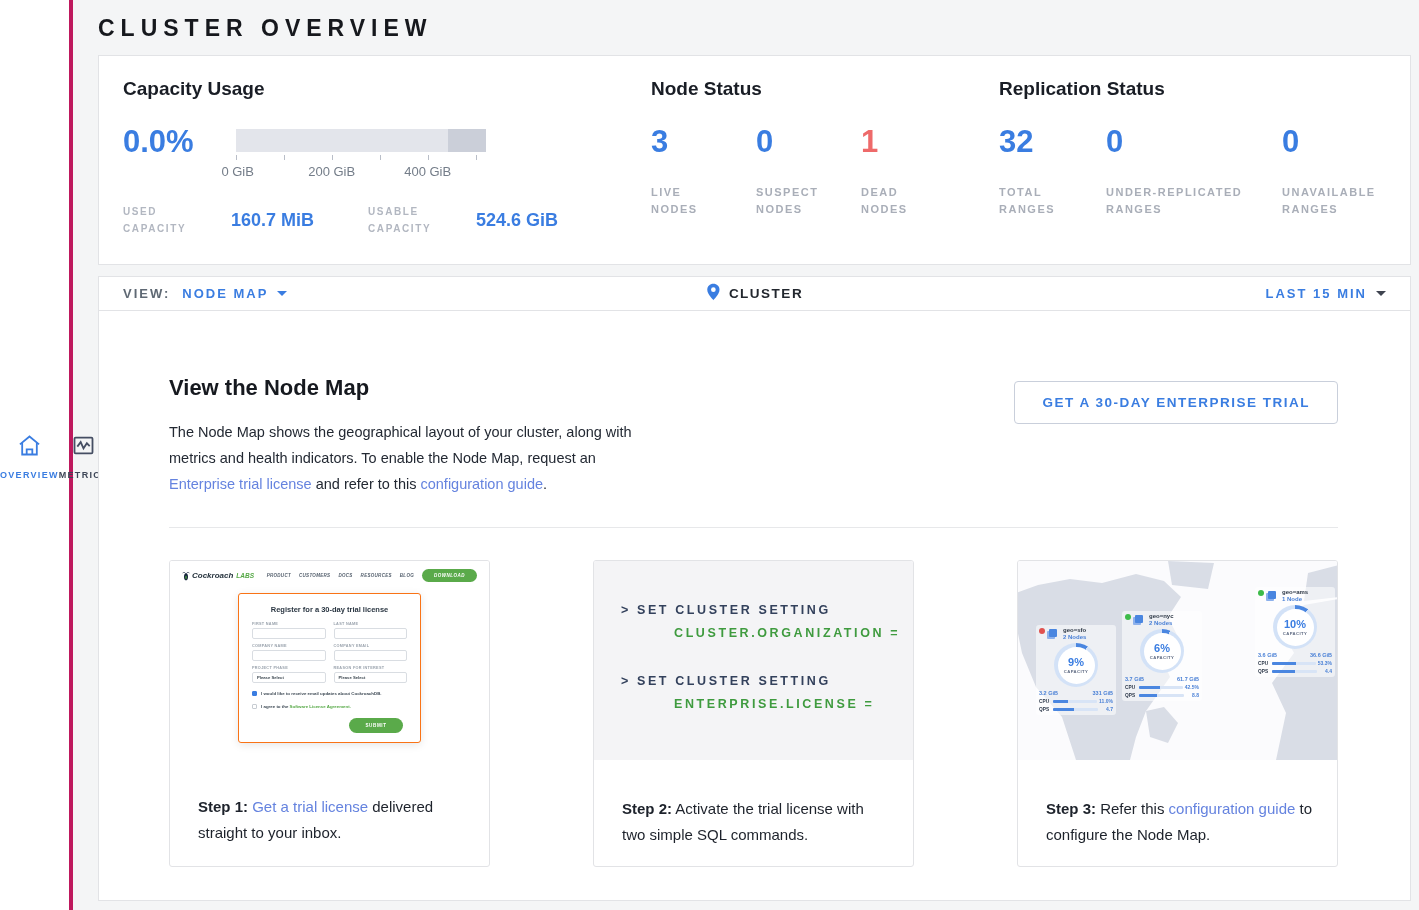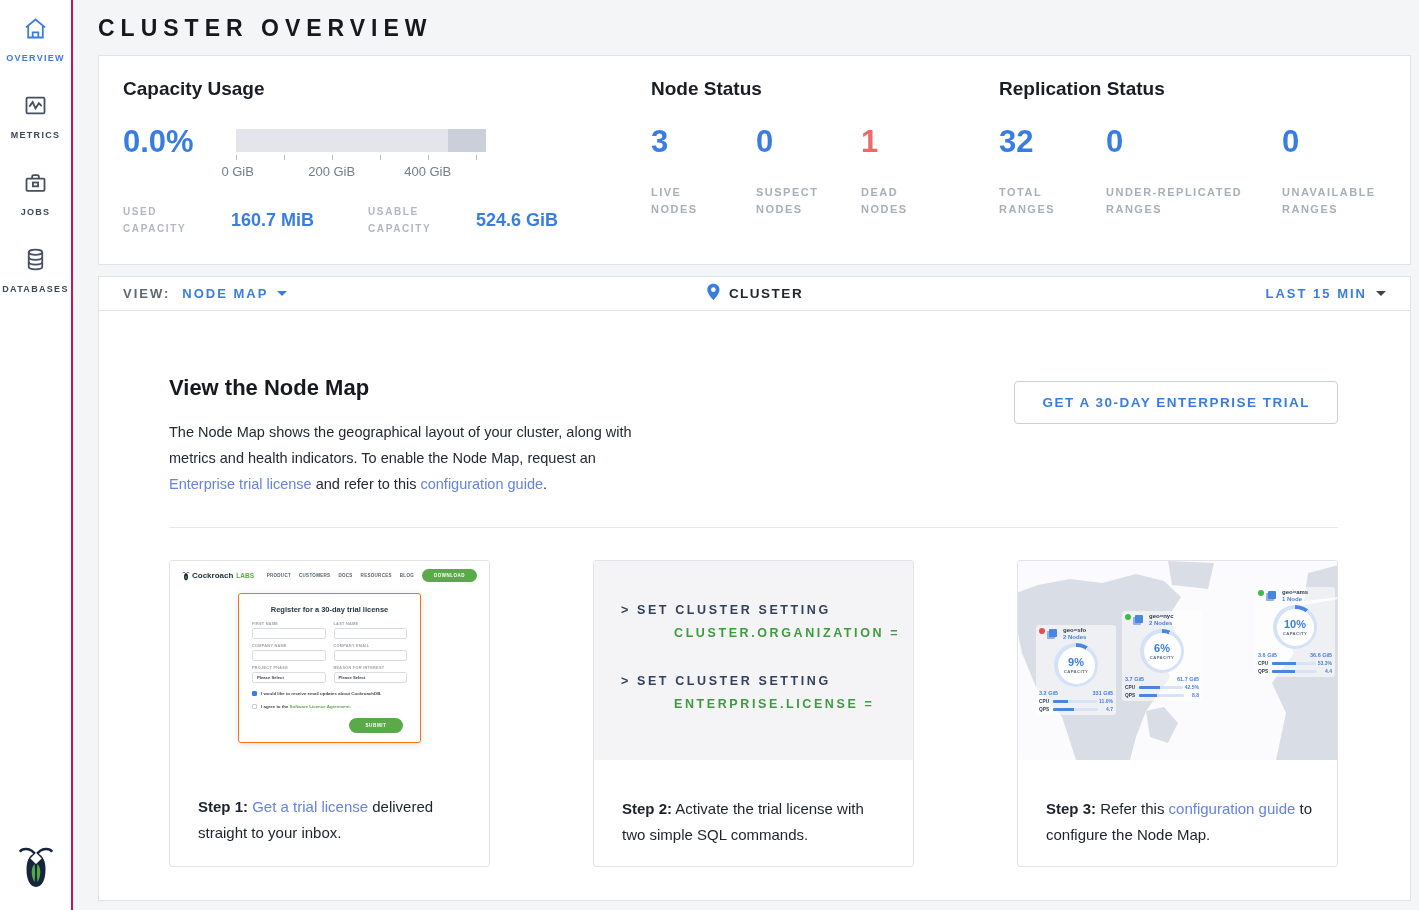--- a/index.html
+++ b/index.html
@@ -5,22 +5,22 @@
   * { box-sizing: border-box; margin: 0; padding: 0; }
   html,body { width:1419px; height:910px; overflow:hidden; }
   body {
     font-family:"Liberation Sans", sans-serif;
     background:#f4f5f6;
     display:flex;
     color:#1d222b;
   }
   
   .sidebar {
-    width:73px; height:910px; background:#fff; border-right:2px solid #be185d;
-    display:flex; flex-direction:column; align-items:center; flex-shrink:0;
+    width:73px; height:910px; background:#fff; border-right:4px solid #be185d;
+    display:flex; flex-direction:row; align-items:center; flex-shrink:0;
   }
   .side-item { display:flex; flex-direction:column; align-items:center; padding:15px 0 14px; cursor:pointer; width:100%; }
   .side-item .lbl { font-size:9px; letter-spacing:1.3px; font-weight:700; color:#3d4657; margin-top:7px; }
   .side-item.active .lbl { color:#3a7de1; }
   .side-item svg { stroke:#454e63; fill:none; stroke-width:1.6; }
   .side-item.active svg { stroke:#3a7de1; }
   .side-logo { margin-top:auto; margin-bottom:16px; }
   
   .content { flex:1; padding:0 8px 0 25px; }
   .page-title {
@@ -84,21 +84,21 @@
     font-family:"Liberation Sans", sans-serif;
     color:#3a7de1; font-size:13.5px; letter-spacing:1.5px; font-weight:600; cursor:pointer; margin-top:6px;
   }
   .divider { margin:30px 72px 0 70px; border-top:1px solid #e7e8ea; }
   .cards { margin-top:32px; padding:0 72px 0 70px; display:flex; justify-content:space-between; }
   .step-card { width:321px; height:307px; border:1px solid #e2e3e6; border-radius:3px; background:#fff; overflow:hidden; }
   .caption { padding:0 22px 0 28px; font-size:15px; line-height:26px; color:#1d222b; }
   .caption .b { font-weight:700; }
   
   .site { height:186px; background:#fff; }
-  .site-header { display:flex; align-items:center; justify-content:space-between; padding:8px 12px 4px; }
+  .site-header { display:flex; align-items:center; justify-content:space-between; padding:8px 12px 4px;font-style:italic; }
   .site-logo { display:flex; align-items:center; gap:2px; font-size:8px; font-weight:700; color:#1d2b36; }
   .site-logo .labs { color:#55a845; font-size:6.5px; margin-left:1px; }
   .site-nav { display:flex; align-items:center; gap:8px; font-size:4.5px; letter-spacing:.3px; font-weight:700; color:#55606e; }
   .dl-pill { background:#5aaa4a; color:#fff; border-radius:8px; padding:4px 12px; font-size:4.5px; font-weight:700; letter-spacing:.5px; }
   .form-card { width:183px; margin:7px auto 0; background:#fff; border:1px solid #f97316; border-radius:3px;
                box-shadow:0 2px 9px rgba(0,0,0,.10); padding:11px 13px 9px; }
   .form-title { font-size:7.5px; font-weight:700; color:#2a3642; text-align:center; margin-bottom:8px; }
   .fgrid { display:grid; grid-template-columns:1fr 1fr; column-gap:8px; row-gap:5px; }
   .field .flbl { font-size:3.8px; color:#9aa3ad; letter-spacing:.3px; font-weight:700; display:block; margin-bottom:2px; }
   .inp { height:11px; border:1px solid #d9dde2; border-radius:2px; background:#fff; }

